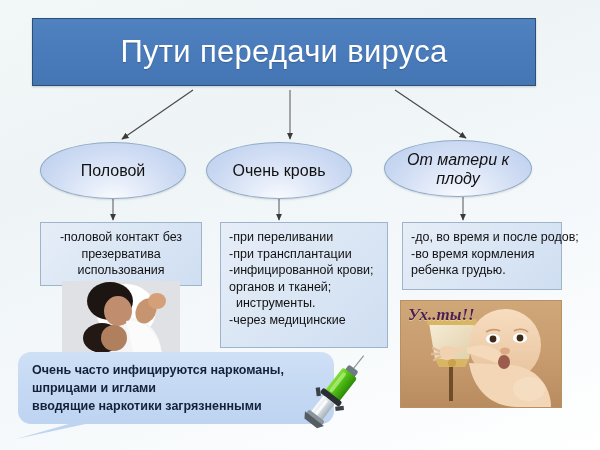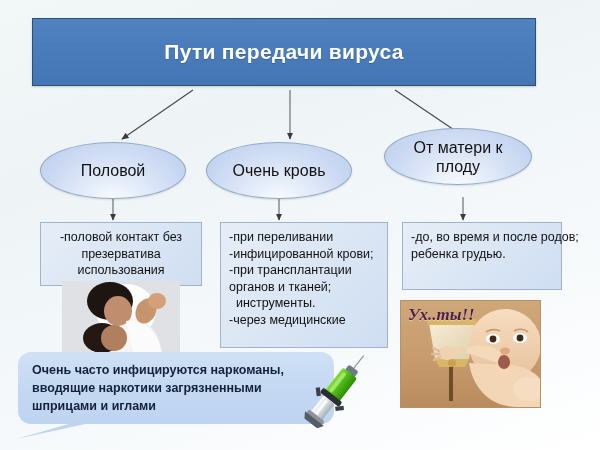--- a/index.html
+++ b/index.html
@@ -28,22 +28,22 @@
     background: linear-gradient(180deg, #5082bf 0%, #4a7cbc 45%, #4476b4 100%);
     border: 1px solid #2c4f78;
     box-shadow: 0 1px 2px rgba(0,0,0,.18);
     display: flex;
     align-items: center;
     justify-content: center;
     box-sizing: border-box;
   }
   .banner-text {
     color: #ffffff;
-    font-size: 21px;
-    font-weight: 700;
+    font-size: 31px;
+    font-weight: 400;
     letter-spacing: .3px;
     text-shadow: 0 1px 1px rgba(0,0,0,.20);
     white-space: nowrap;
   }
 
   
   #connectors {
     position: absolute;
     left: 0; top: 0;
     width: 600px; height: 450px;
@@ -66,21 +66,21 @@
   .oval-text {
     color: #121212;
     font-size: 16px;
     line-height: 19px;
     text-align: center;
     white-space: pre-line;
     padding: 0 10px;
   }
   #oval-1 { left: 40px;  top: 142px; width: 146px; }
   #oval-2 { left: 206px; top: 142px; width: 146px; }
-  #oval-3 { left: 384px; top: 128px; width: 148px; }
+  #oval-3 { left: 384px; top: 140px; width: 148px; font-style: italic; }
 
   
   .infobox {
     position: absolute;
     border: 1px solid #9fb4cb;
     background: linear-gradient(135deg, #e6edf7 0%, #dde8f5 40%, #cfdef2 100%);
     box-sizing: border-box;
     padding: 6px 8px;
     margin-left: 12px;
   }
@@ -125,21 +125,21 @@
     position: absolute;
     left: 62px; top: 281px;
     width: 118px; height: 74px;
     overflow: hidden;
     background: #dfe3e8;
   }
   
   #photo-baby {
     position: absolute;
     left: 400px; top: 300px;
-    width: 141px; height: 108px;
+    width: 162px; height: 108px;
     overflow: hidden;
     background: #f9a8d4;
     border: 1px solid #b79164;
     box-sizing: border-box;
   }
   #baby-caption {
     position: absolute;
     left: 7px; top: 4px;
     font-family: "Liberation Serif", serif;
     font-style: italic;
@@ -193,29 +193,30 @@
   </div>
 
   <div class="infobox" id="box-1">
     <div class="line">-половой контакт без</div>
     <div class="line">презерватива</div>
     <div class="line">использования</div>
   </div>
 
   <div class="infobox" id="box-2">
     <div class="line">-при переливании</div>
+    <div class="line">-при трансплантации</div>
     <div class="line">-инфицированной крови;</div>
-    <div class="line">-при трансплантации</div>
     <div class="line">органов и тканей;</div>
     <div class="line">  инструменты.</div>
     <div class="line">-через медицинские</div>
   </div>
 
   <div class="infobox" id="box-3">
     <div class="line">-до, во время и после родов;</div>
+    <div class="line">-во время кормления</div>
     <div class="line">ребенка грудью.</div>
   </div>
 
   <div id="photo-couple">
     <svg width="118" height="74" viewBox="0 0 118 74" xmlns="http://www.w3.org/2000/svg">
       <rect x="0" y="0" width="118" height="74" fill="#e9eaec"></rect>
       <rect x="0" y="0" width="118" height="74" fill="#dfe1e4"></rect>
       <ellipse cx="64" cy="30" rx="30" ry="27" fill="#ffffff"></ellipse>
       <path d="M30 74 C32 48 48 36 64 36 C82 36 98 48 100 74 Z" fill="#f4f5f6"></path>
       <ellipse cx="48" cy="20" rx="23" ry="19" fill="#1d1512"></ellipse>
@@ -265,22 +266,22 @@
       <path d="M66 48 C56 44 46 47 41 52 C46 54 52 54 56 52" fill="#f0d2b0"></path>
       <ellipse cx="46" cy="52" rx="9" ry="7" fill="#f0d2b0"></ellipse>
       <path d="M38 50 l-6 -3 M38 53 l-7 0 M39 56 l-6 3" stroke="#e0bb97" stroke-width="2.4" stroke-linecap="round"></path>
       <path d="M66 47 C78 42 92 44 100 52 L96 62 C84 58 74 54 66 52 Z" fill="#f4d9ba"></path>
       <ellipse cx="128" cy="88" rx="16" ry="12" fill="#f7e3cb" opacity=".55"></ellipse>
     </svg>
   </div>
 
   <div id="bubble">
     <div class="line">Очень часто инфицируются наркоманы,</div>
+    <div class="line">шприцами и иглами</div>
     <div class="line">вводящие наркотики загрязненными</div>
-    <div class="line">шприцами и иглами</div>
   </div>
   <svg id="bubble-tail" viewBox="0 0 130 26" xmlns="http://www.w3.org/2000/svg">
     <path d="M90 0 L118 0 L2 25 Z" fill="#bed4f1"></path>
   </svg>
 
   <svg id="syringe" viewBox="0 0 72 86" xmlns="http://www.w3.org/2000/svg">
     <defs>
       <linearGradient id="greeng" x1="0" y1="0" x2="1" y2="0">
         <stop offset="0%" stop-color="#86e03a"></stop>
         <stop offset="45%" stop-color="#4fbf14"></stop>

